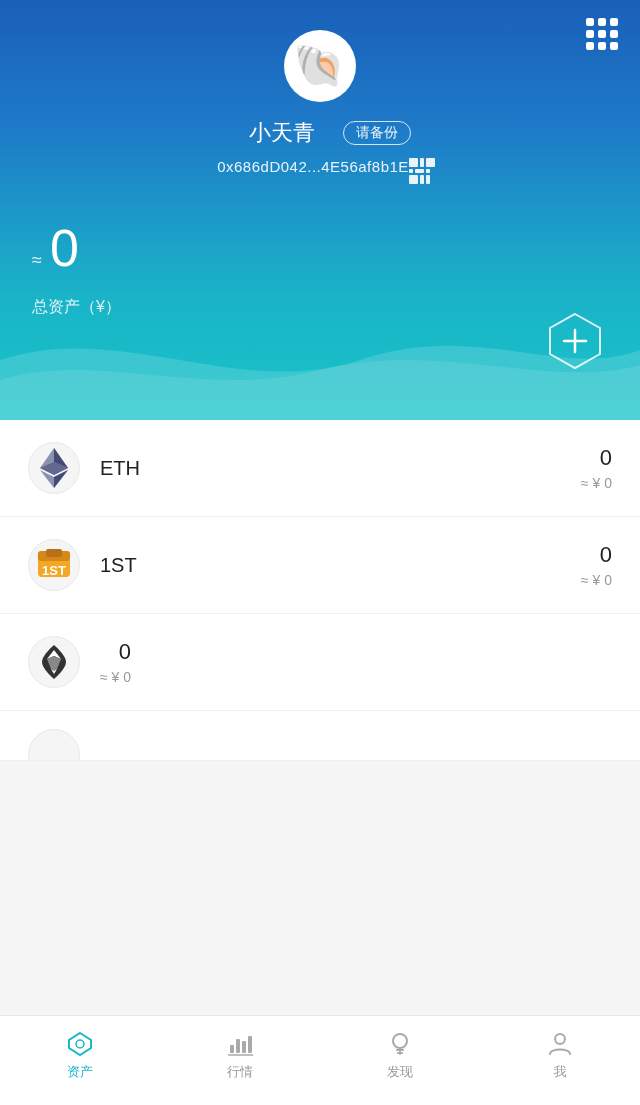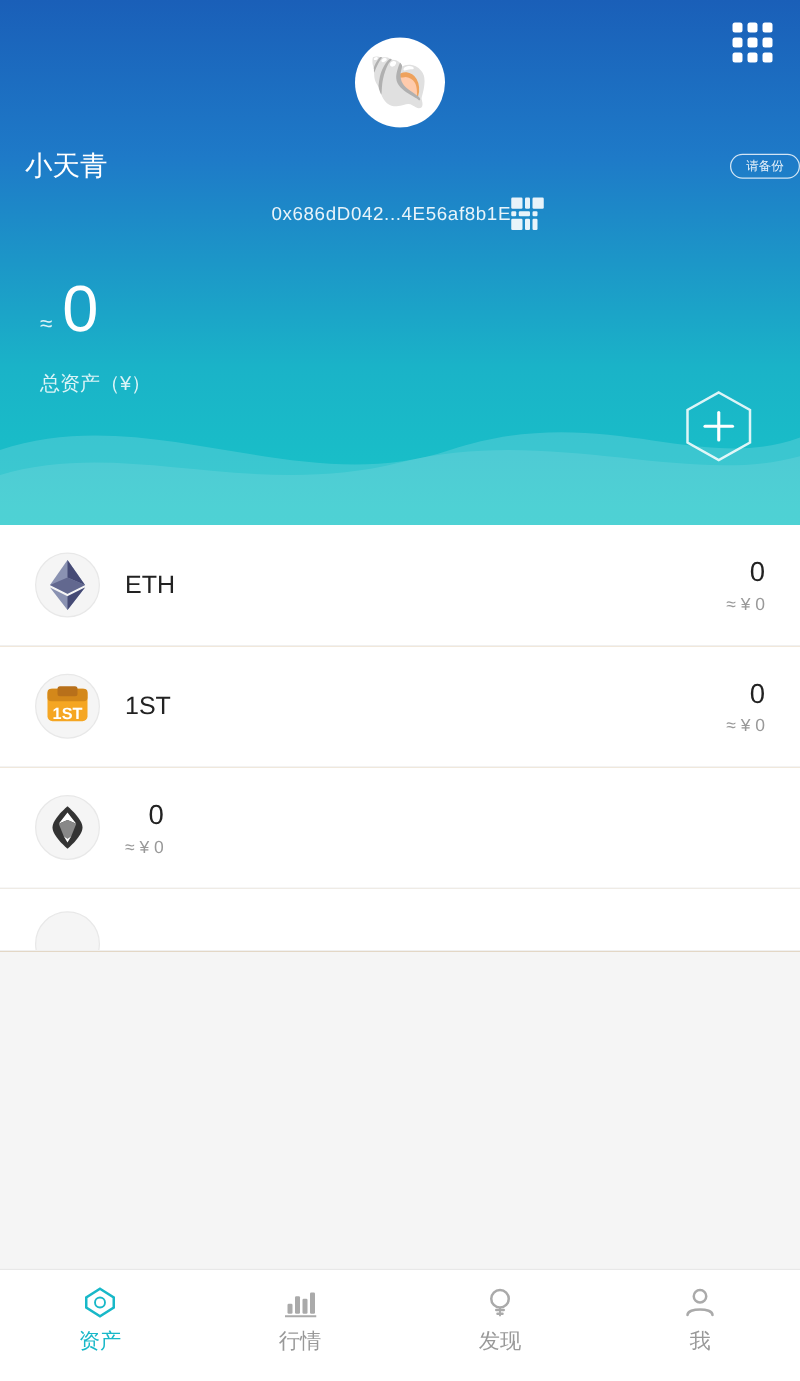--- a/index.html
+++ b/index.html
@@ -61,47 +61,46 @@
     }
 
     
     .user-name-row {
       position: absolute;
       top: 118px;
       left: 0;
       right: 0;
       display: flex;
       align-items: center;
-      justify-content: space-between;
+      justify-content: center;
       gap: 28px;
       padding-left: 20px;
     }
     .user-name {
       color: white;
       font-size: 22px;
       font-weight: 500;
     }
     .backup-btn {
       border: 1.5px solid rgba(255,255,255,0.8);
       border-radius: 14px;
       padding: 2px 12px;
       color: rgba(255,255,255,0.9);
-      font-size: 10px;
+      font-size: 14px;
       background: transparent;
       cursor: pointer;
     }
 
     
     .address-row {
       position: absolute;
       top: 158px;
       left: 0;
       right: 0;
       display: flex;
-      align-items: center;
       justify-content: center;
       gap: 0;
       margin-left: 12px;
     }
     .address-text {
       color: rgba(255,255,255,0.9);
       font-size: 15px;
       letter-spacing: 0.5px;
     }
 
@@ -216,21 +215,21 @@
       flex: 1;
     }
     .nav-icon {
       width: 28px;
       height: 28px;
       display: flex;
       align-items: center;
       justify-content: center;
     }
     .nav-label {
-      font-size: 17px;
+      font-size: 13px;
       color: #999;
     }
     .nav-label.active {
       color: #18b8c8;
     }
     .nav-icon svg {
       width: 26px;
       height: 26px;
     }
 

